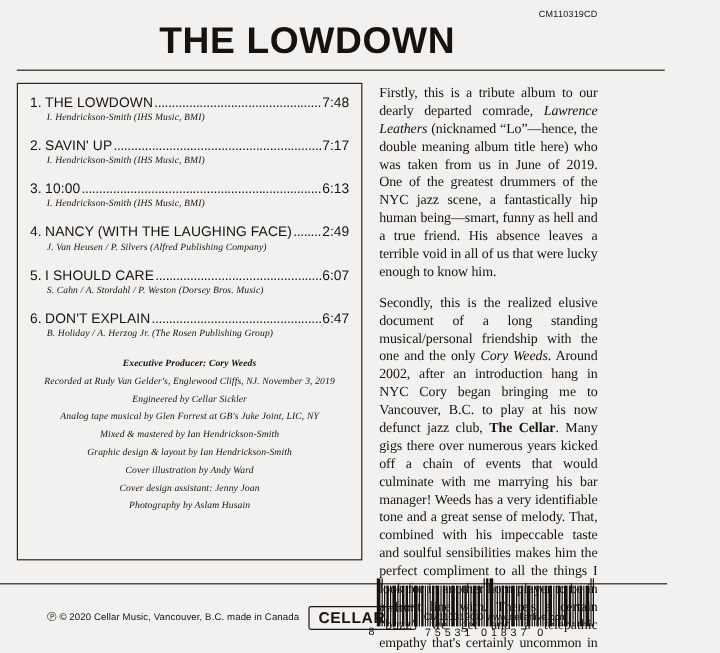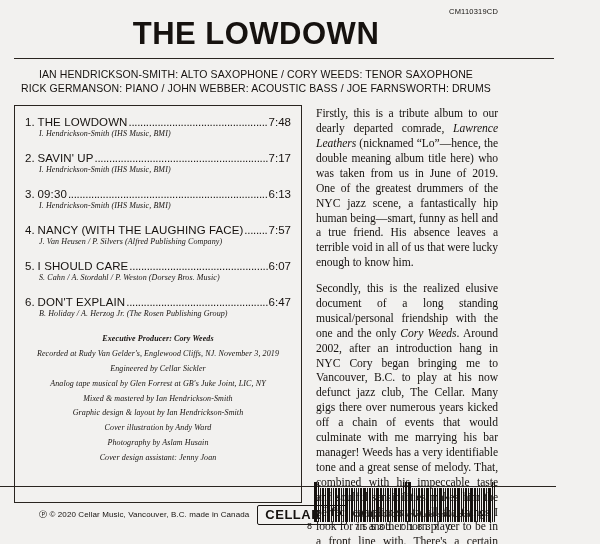--- a/index.html
+++ b/index.html
@@ -135,21 +135,21 @@
   
   .liner p {
     margin: 0 0 11px 0;
     font-size: 11.6px;
     line-height: 1.285;
     text-align: justify;
     text-justify: inter-word;
     letter-spacing: -0.05px;
   }
   .liner i { font-style: italic; }
-  .liner b { font-weight: normal; }
+  .liner b { font-weight: bold; }
   .cont {
     text-align: right;
     font-style: italic;
     font-size: 11.3px;
     margin-top: -6px;
   }
   
   .footer {
     position: absolute;
     left: 0;
@@ -242,24 +242,20 @@
 </head>
 <body>
 
 <div class="page">
 
   <div class="catalog-top">CM110319CD</div>
 
   <h1 class="album-title">THE LOWDOWN</h1>
   <div class="title-rule"></div>
 
-  <div class="personnel">
-    <div>IAN HENDRICKSON-SMITH: ALTO SAXOPHONE / CORY WEEDS: TENOR SAXOPHONE</div>
-    <div>RICK GERMANSON: PIANO / JOHN WEBBER: ACOUSTIC BASS / JOE FARNSWORTH: DRUMS</div>
-  </div>
 
   <div class="columns">
 
     <div class="col-left">
       <div class="tracklist-box">
 
         <div class="track">
           <div class="track-line">
             <span class="track-num">1.</span>
             <span class="track-name">THE LOWDOWN</span>
@@ -277,34 +273,34 @@
             <span class="dots">..........................................................................</span>
             <span class="track-time">7:17</span>
           </div>
           <div class="track-credit">I. Hendrickson-Smith (IHS Music, BMI)</div>
         </div>
         <div class="track-spacer"></div>
 
         <div class="track">
           <div class="track-line">
             <span class="track-num">3.</span>
-            <span class="track-name">09:30</span>
+            <span class="track-name">10:00</span>
             <span class="dots">..........................................................................</span>
             <span class="track-time">6:13</span>
           </div>
           <div class="track-credit">I. Hendrickson-Smith (IHS Music, BMI)</div>
         </div>
         <div class="track-spacer"></div>
 
         <div class="track">
           <div class="track-line">
             <span class="track-num">4.</span>
             <span class="track-name">NANCY (WITH THE LAUGHING FACE)</span>
             <span class="dots">..........................................................................</span>
-            <span class="track-time">7:57</span>
+            <span class="track-time">2:49</span>
           </div>
           <div class="track-credit">J. Van Heusen / P. Silvers (Alfred Publishing Company)</div>
         </div>
         <div class="track-spacer"></div>
 
         <div class="track">
           <div class="track-line">
             <span class="track-num">5.</span>
             <span class="track-name">I SHOULD CARE</span>
             <span class="dots">..........................................................................</span>
@@ -325,22 +321,22 @@
         </div>
 
         <div class="credits">
           <div class="bold">Executive Producer: Cory Weeds</div>
           <div>Recorded at Rudy Van Gelder's, Englewood Cliffs, NJ. November 3, 2019</div>
           <div>Engineered by Cellar Sickler</div>
           <div>Analog tape musical by Glen Forrest at GB's Juke Joint, LIC, NY</div>
           <div>Mixed &amp; mastered by Ian Hendrickson-Smith</div>
           <div>Graphic design &amp; layout by Ian Hendrickson-Smith</div>
           <div>Cover illustration by Andy Ward</div>
+          <div>Cover design assistant: Jenny Joan</div>
           <div>Photography by Aslam Husain</div>
-          <div>Cover design assistant: Jenny Joan</div>
         </div>
 
       </div>
     </div>
 
     <div class="col-right liner">
       <p>
         <span>Firstly, this is a tribute album to our dearly departed comrade, </span><i>Lawrence Leathers</i><span> (nicknamed “Lo”—hence, the double meaning album title here) who was taken from us in June of 2019. One of the greatest drummers of the NYC jazz scene, a fantastically hip human being—smart, funny as hell and a true friend. His absence leaves a terrible void in all of us that were lucky enough to know him.</span>
       </p>
       <p>

